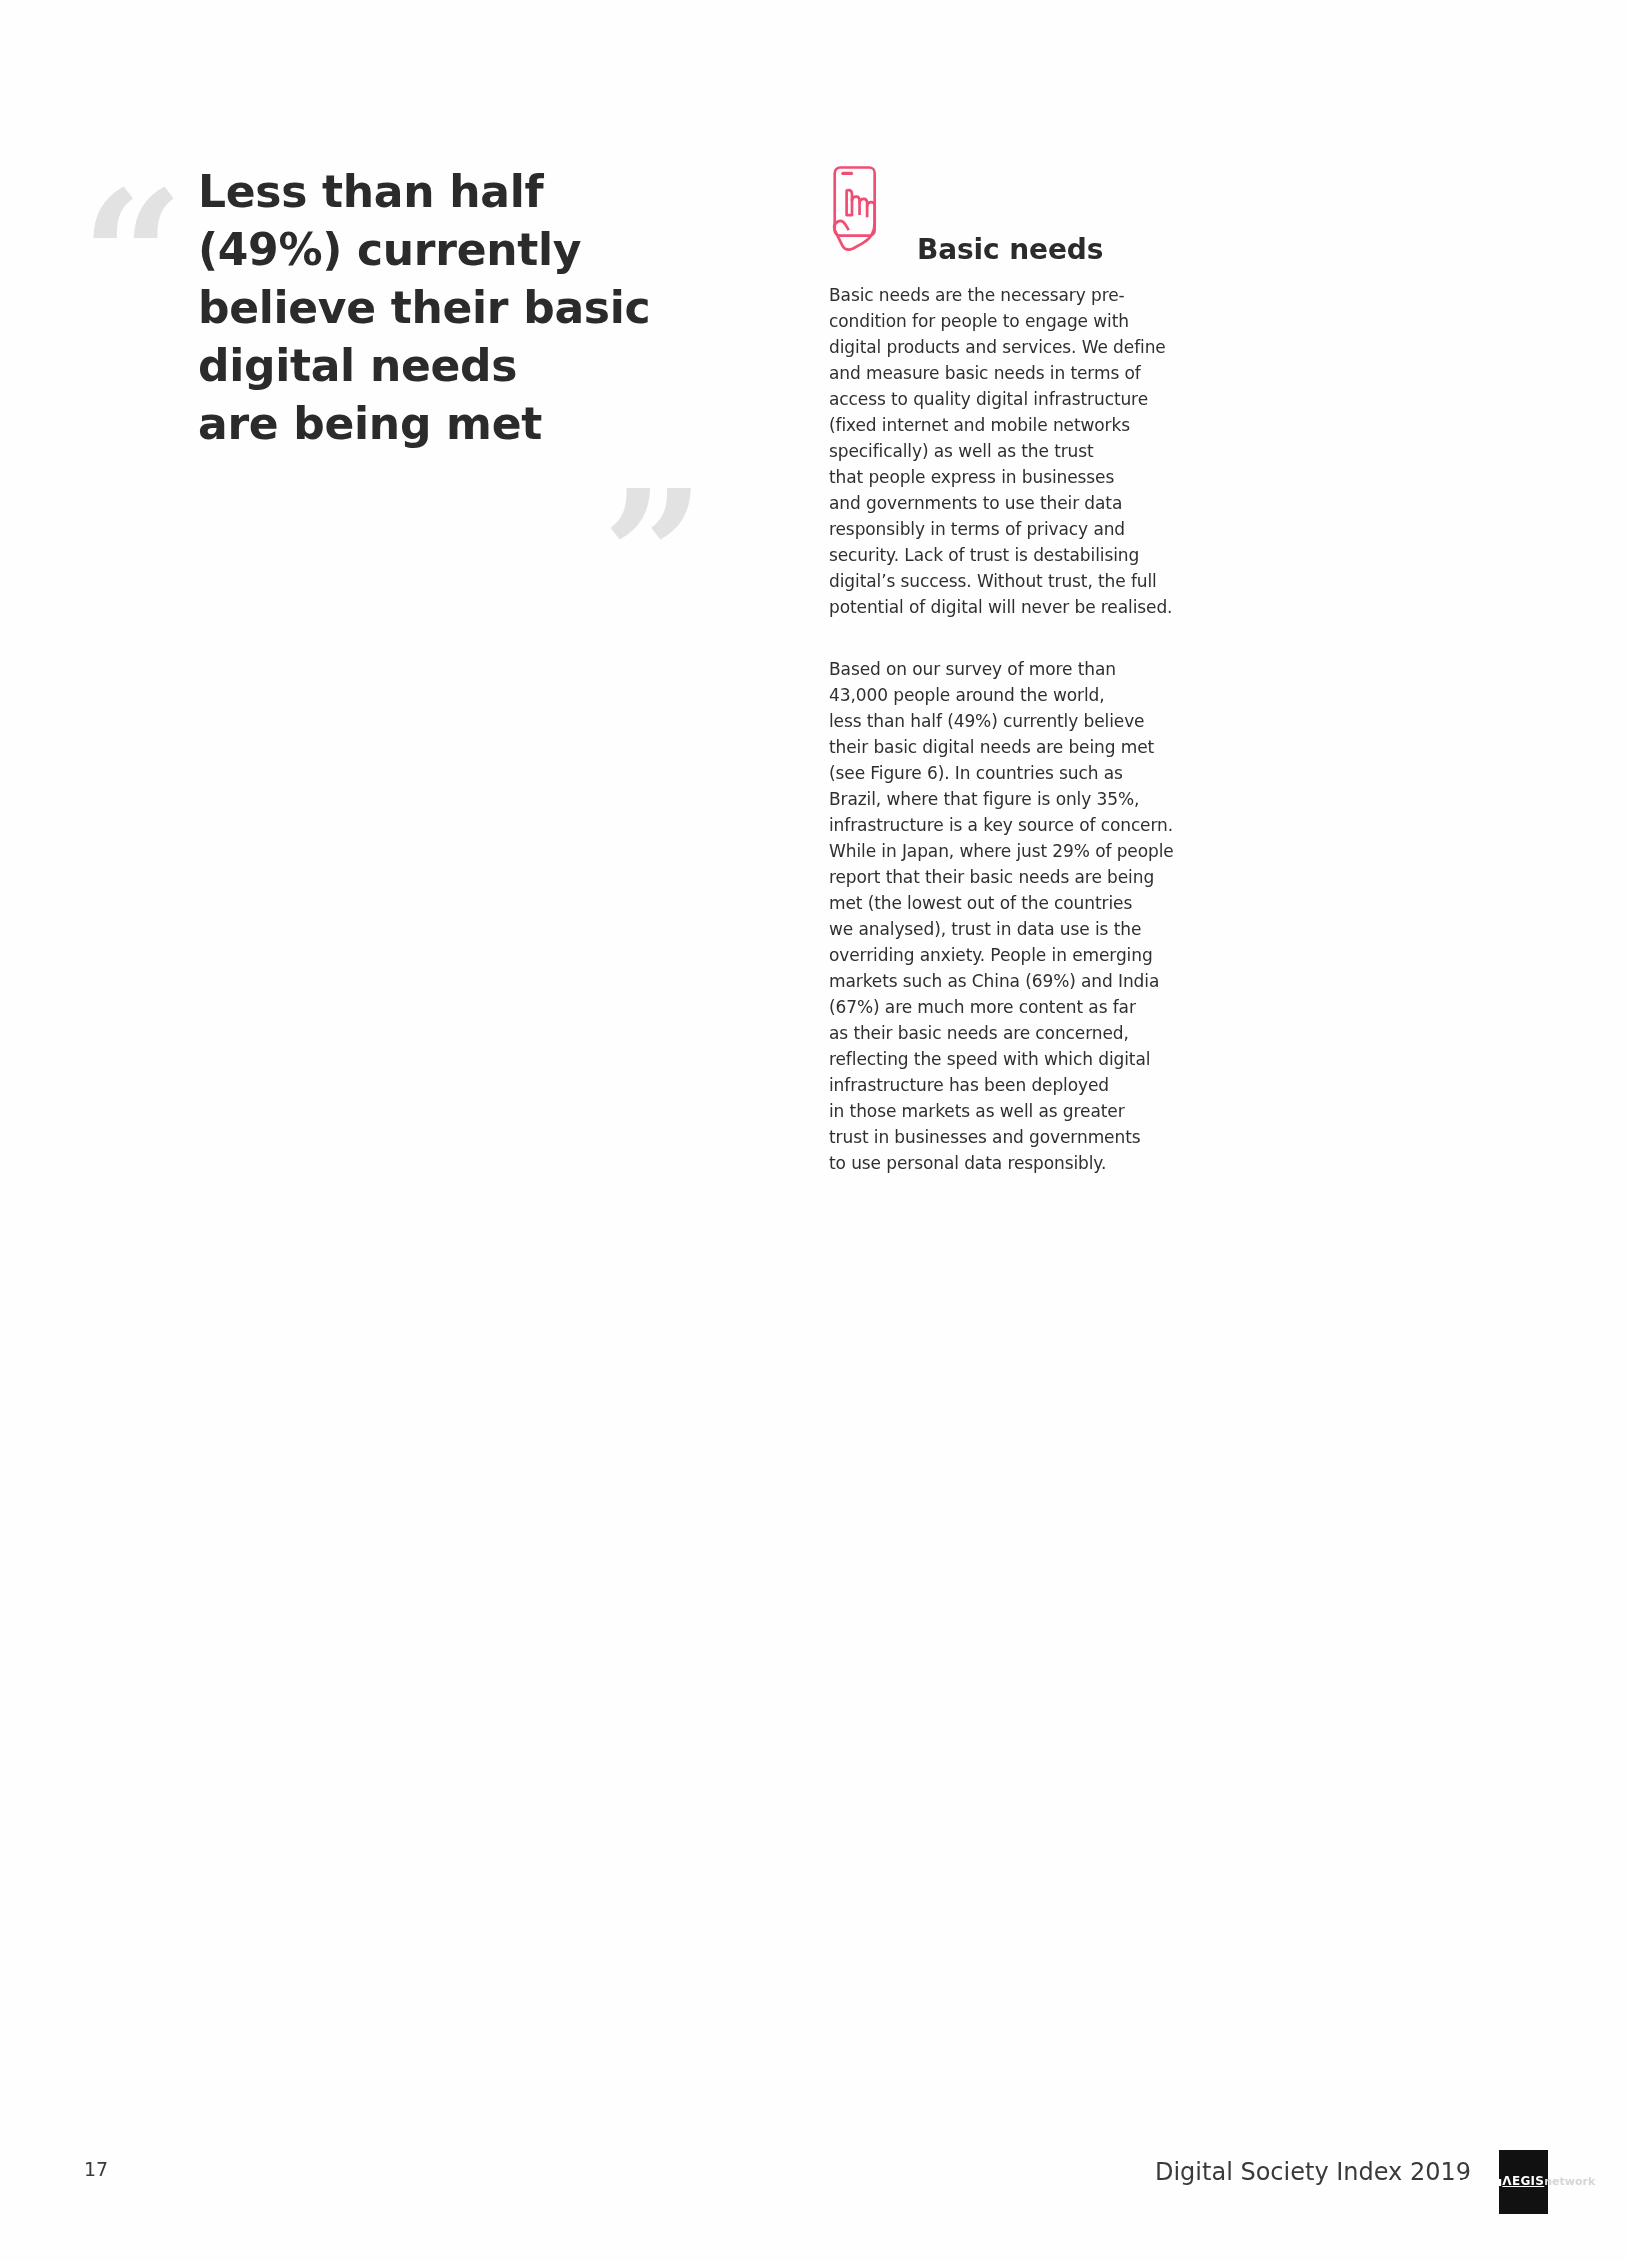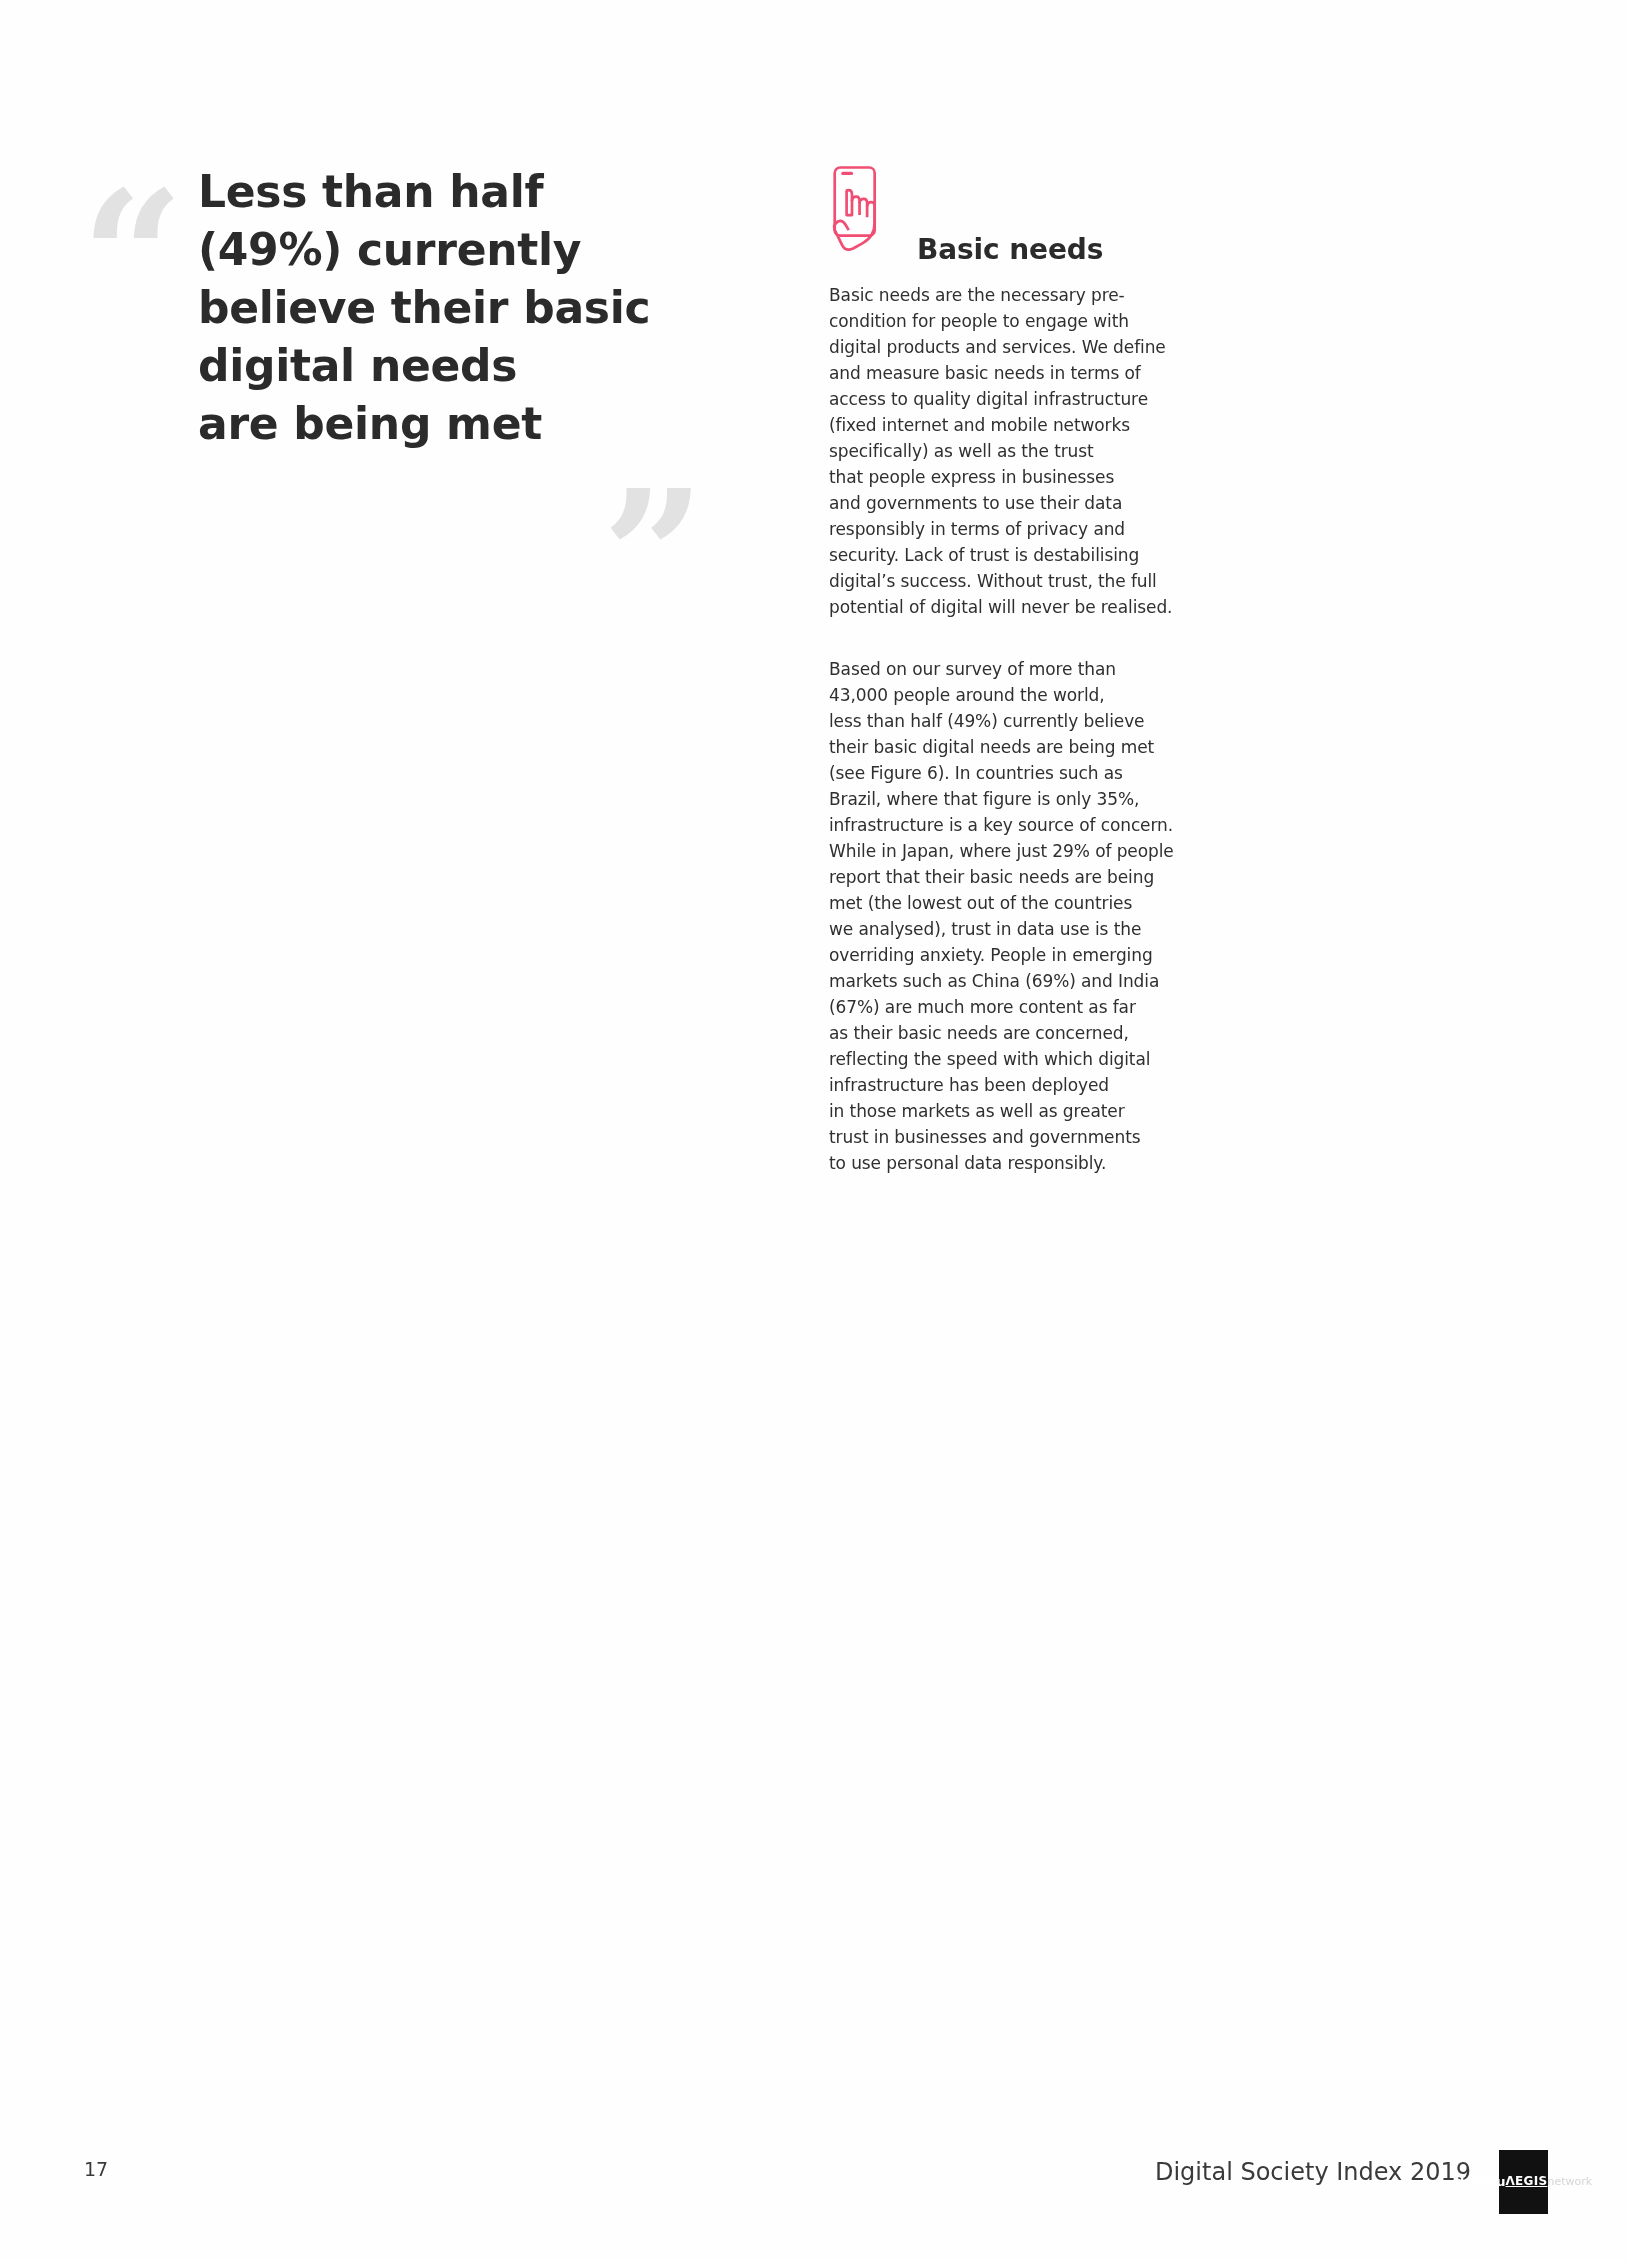--- a/index.html
+++ b/index.html
@@ -133,21 +133,21 @@
     background: #111111;
     color: #ffffff;
     display: flex;
     flex-direction: row;
     align-items: center;
     justify-content: center;
     line-height: 1.12;
   }
   .logo .l1 { font-size: 13px; font-weight: 700; font-family:"DejaVu Sans", sans-serif; }
   .logo .l2 { font-size: 12px; font-weight: 700; letter-spacing: 0.3px; font-family:"DejaVu Sans", sans-serif;text-decoration:underline; }
-  .logo .l3 { font-size: 11px; font-weight: 400; color:#d6d6d6; font-family:"DejaVu Sans", sans-serif; }
+  .logo .l3 { font-size: 11px; font-weight: 700; color:#d6d6d6; font-family:"DejaVu Sans", sans-serif; }
 </style>
 </head>
 <body>
 
 <div class="page">
 
   <div class="quote-block">
     <span class="quote-mark quote-open">“</span>
     <span class="quote-mark quote-close">”</span>
     <div class="quote-text">Less than half

